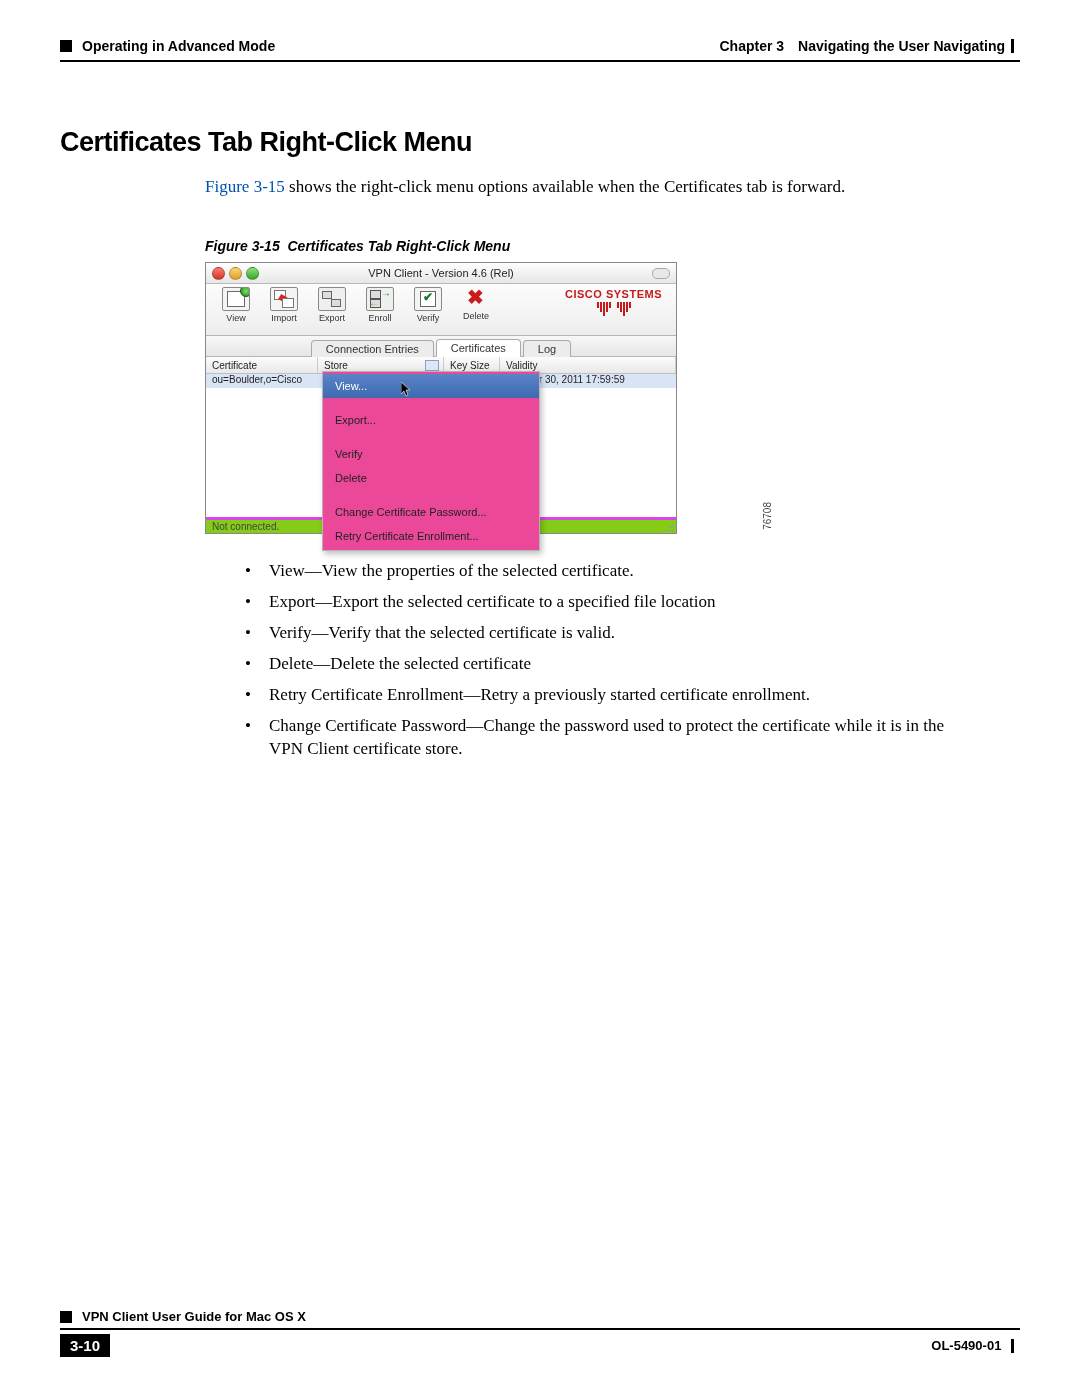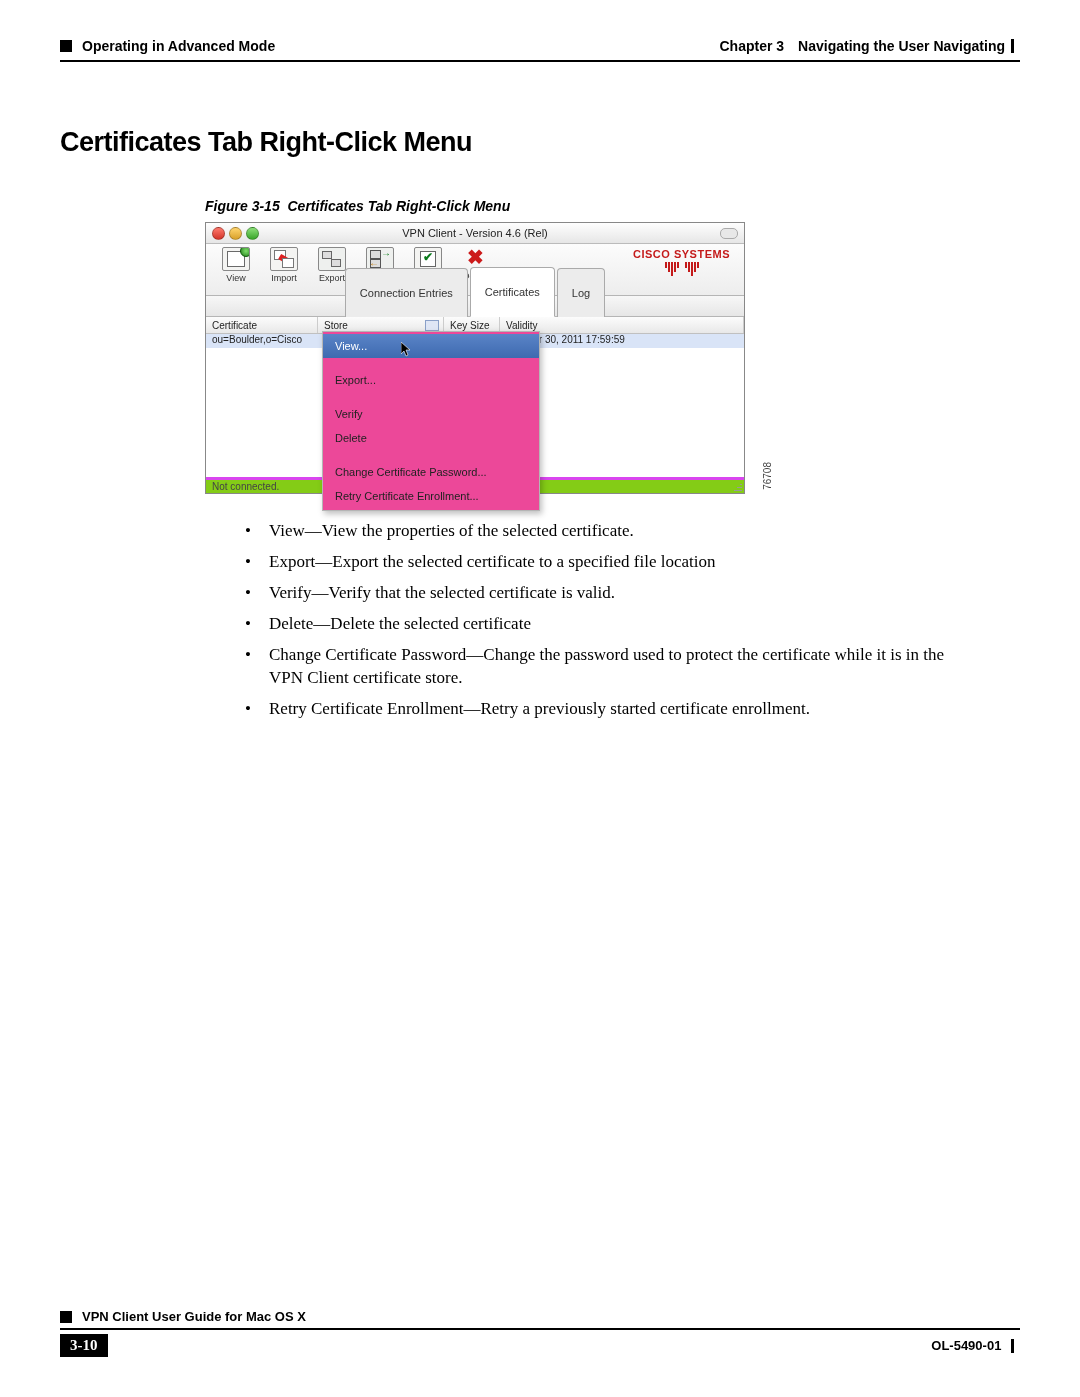--- a/index.html
+++ b/index.html
@@ -79,21 +79,21 @@
     right: -18px;
     bottom: 4px;
     font-family: Arial, Helvetica, sans-serif;
     font-size: 10px;
     color: #444;
     writing-mode: vertical-rl;
     transform: rotate(180deg);
   }
   
   .macwin {
-    width: 540px;
+    width: 472px;
     height: 272px;
     border-top: 1px solid #888;
     border-left: 1px solid #888;
     border-right: 1px solid #888;
     border-bottom: 1px solid #888;
     background: #fff;
     font-family: "Lucida Grande", Arial, sans-serif;
     font-size: 10px;
     box-sizing: border-box;
     position: relative;
@@ -185,21 +185,21 @@
   .cisco-bridge span { width:2px; background:#c41a1a; display:inline-block;}
   .cb1{height:6px}.cb2{height:10px}.cb3{height:14px}.cb4{height:10px}.cb5{height:6px}
   .tabrow {
     height: 20px;
     background: linear-gradient(#f7f7f7,#e6e6e6);
     border-bottom: 1px solid #b5b5b5;
     display:flex; justify-content:center; align-items:flex-end;
     font-size: 11px;
   }
   .tab {
-    padding: 18px 14px;
+    padding: 2px 14px;
     border: 1px solid #aaa;
     border-bottom: none;
     border-top-left-radius: 4px;
     border-top-right-radius: 4px;
     background: #ececec;
     margin: 0 1px;
     color: #333;
     position: relative;
     top: 1px;
   }
@@ -333,21 +333,21 @@
     margin-top: 4px;
     font-family: Arial, Helvetica, sans-serif;
     font-weight: bold;
     font-size: 13px;
   }
   .page-num {
     display:inline-block;
     background:#000;
     color:#fff;
     padding: 3px 10px;
-    font-family: Liberation Serif, serif;
+    font-family: Liberation Sans, sans-serif;
     font-weight: bold;
     font-size: 15px;
   }
   .small-gap { width: 10px; display:inline-block;}
   .thin-rule { display:inline-block; width:3px; height:14px; background:#000; vertical-align:middle; margin:0 6px;}
 </style>
 </head>
 <body>
 
 <div class="page">
@@ -362,20 +362,23 @@
       <span>Chapter 3</span>
       <span style="width:14px;display:inline-block"></span>
       <span>Navigating the User Navigating</span>
       <span class="thin-rule"></span>
     </div>
   </div>
   <hr class="rule-thick">
 
   <h2 class="section-heading">Certificates Tab Right-Click Menu</h2>
 
+  <p class="body-text">
+    <span class="figlink">Figure 3-15</span><span> shows the right-click menu options available when the Certificates tab is forward.</span>
+  </p>
 
   <div class="figure-caption">
     <span>Figure 3-15</span>&nbsp;&nbsp;<span>Certificates Tab Right-Click Menu</span>
   </div>
 
   <div class="figure-wrap">
     <div class="macwin">
 
       <div class="mac-title">
         <div class="traffic">
@@ -483,22 +486,22 @@
       </div>
     </div>
     <div class="fig-side-id">76708</div>
   </div>
 
   <ul class="bullets">
     <li>View—View the properties of the selected certificate.</li>
     <li>Export—Export the selected certificate to a specified file location</li>
     <li>Verify—Verify that the selected certificate is valid.</li>
     <li>Delete—Delete the selected certificate</li>
+    <li>Retry Certificate Enrollment—Retry a previously started certificate enrollment.</li>
     <li>Change Certificate Password—Change the password used to protect the certificate while it is in the VPN Client certificate store.</li>
-    <li>Retry Certificate Enrollment—Retry a previously started certificate enrollment.</li>
   </ul>
 
   <div class="footer">
     <div class="footer-top">
       <span class="black-square"></span>
       <span class="small-gap"></span>
       <span>VPN Client User Guide for Mac OS X</span>
     </div>
     <hr class="footer-rule">
     <div class="footer-bottom">

